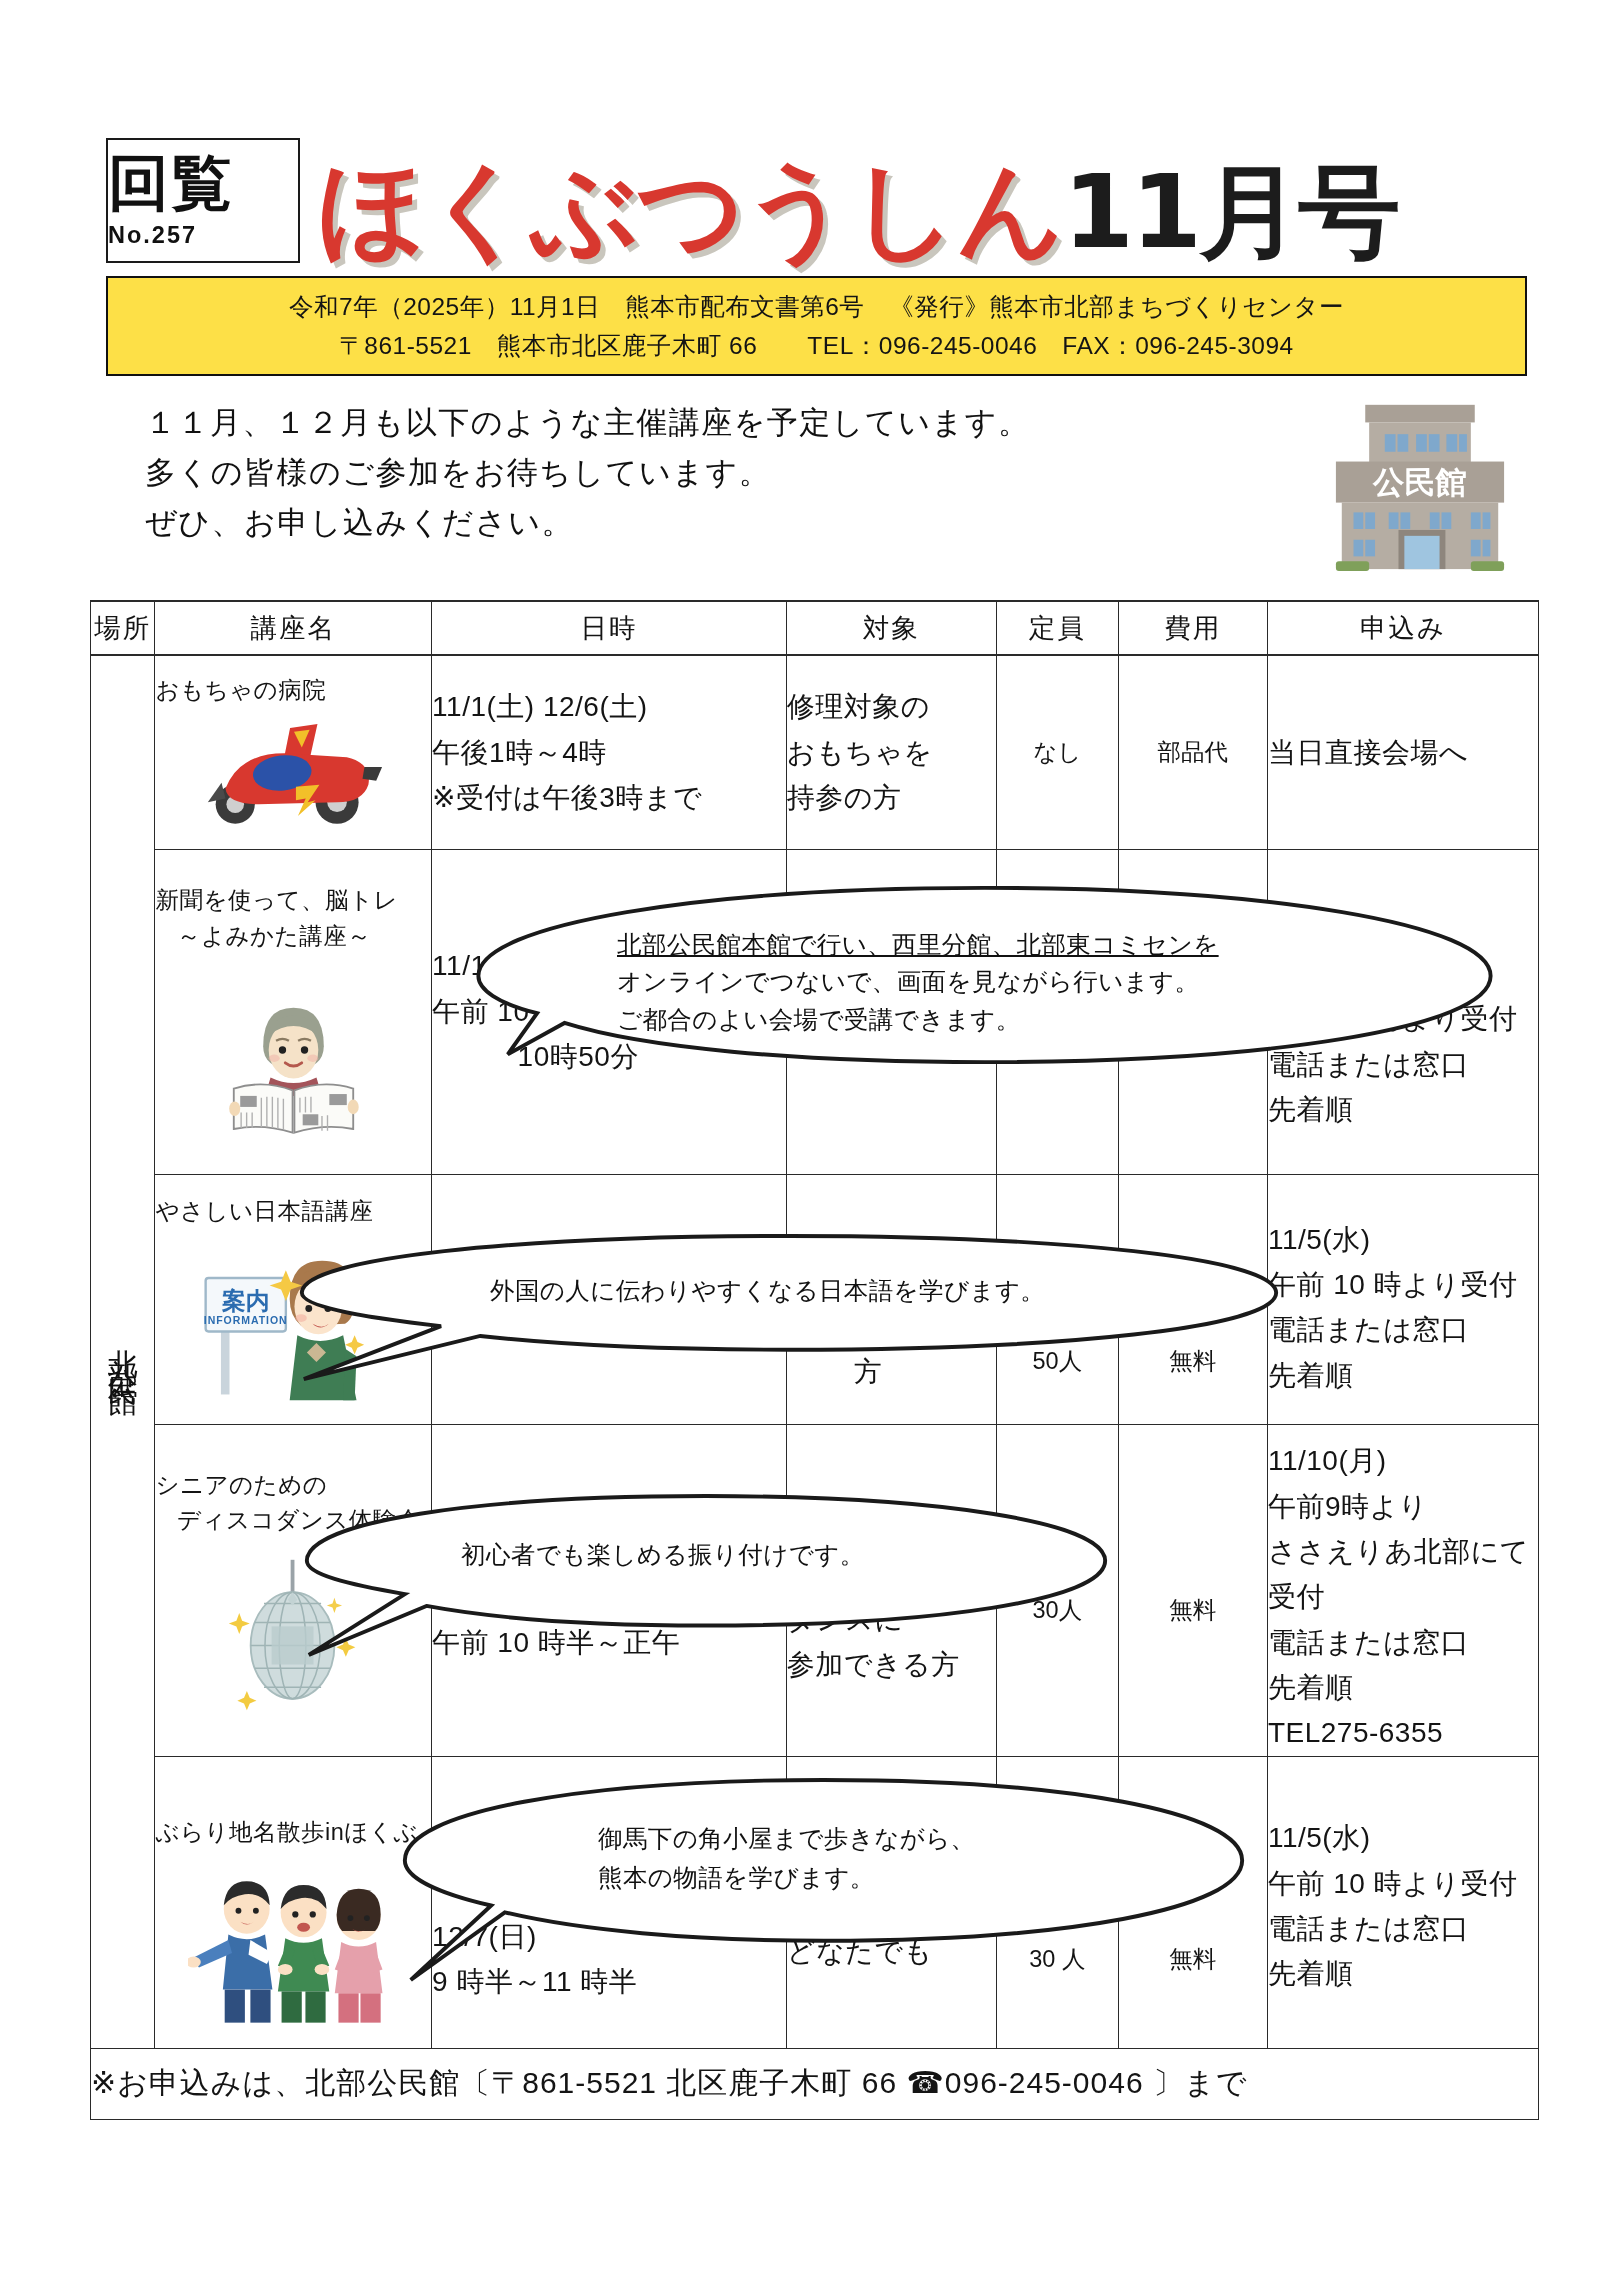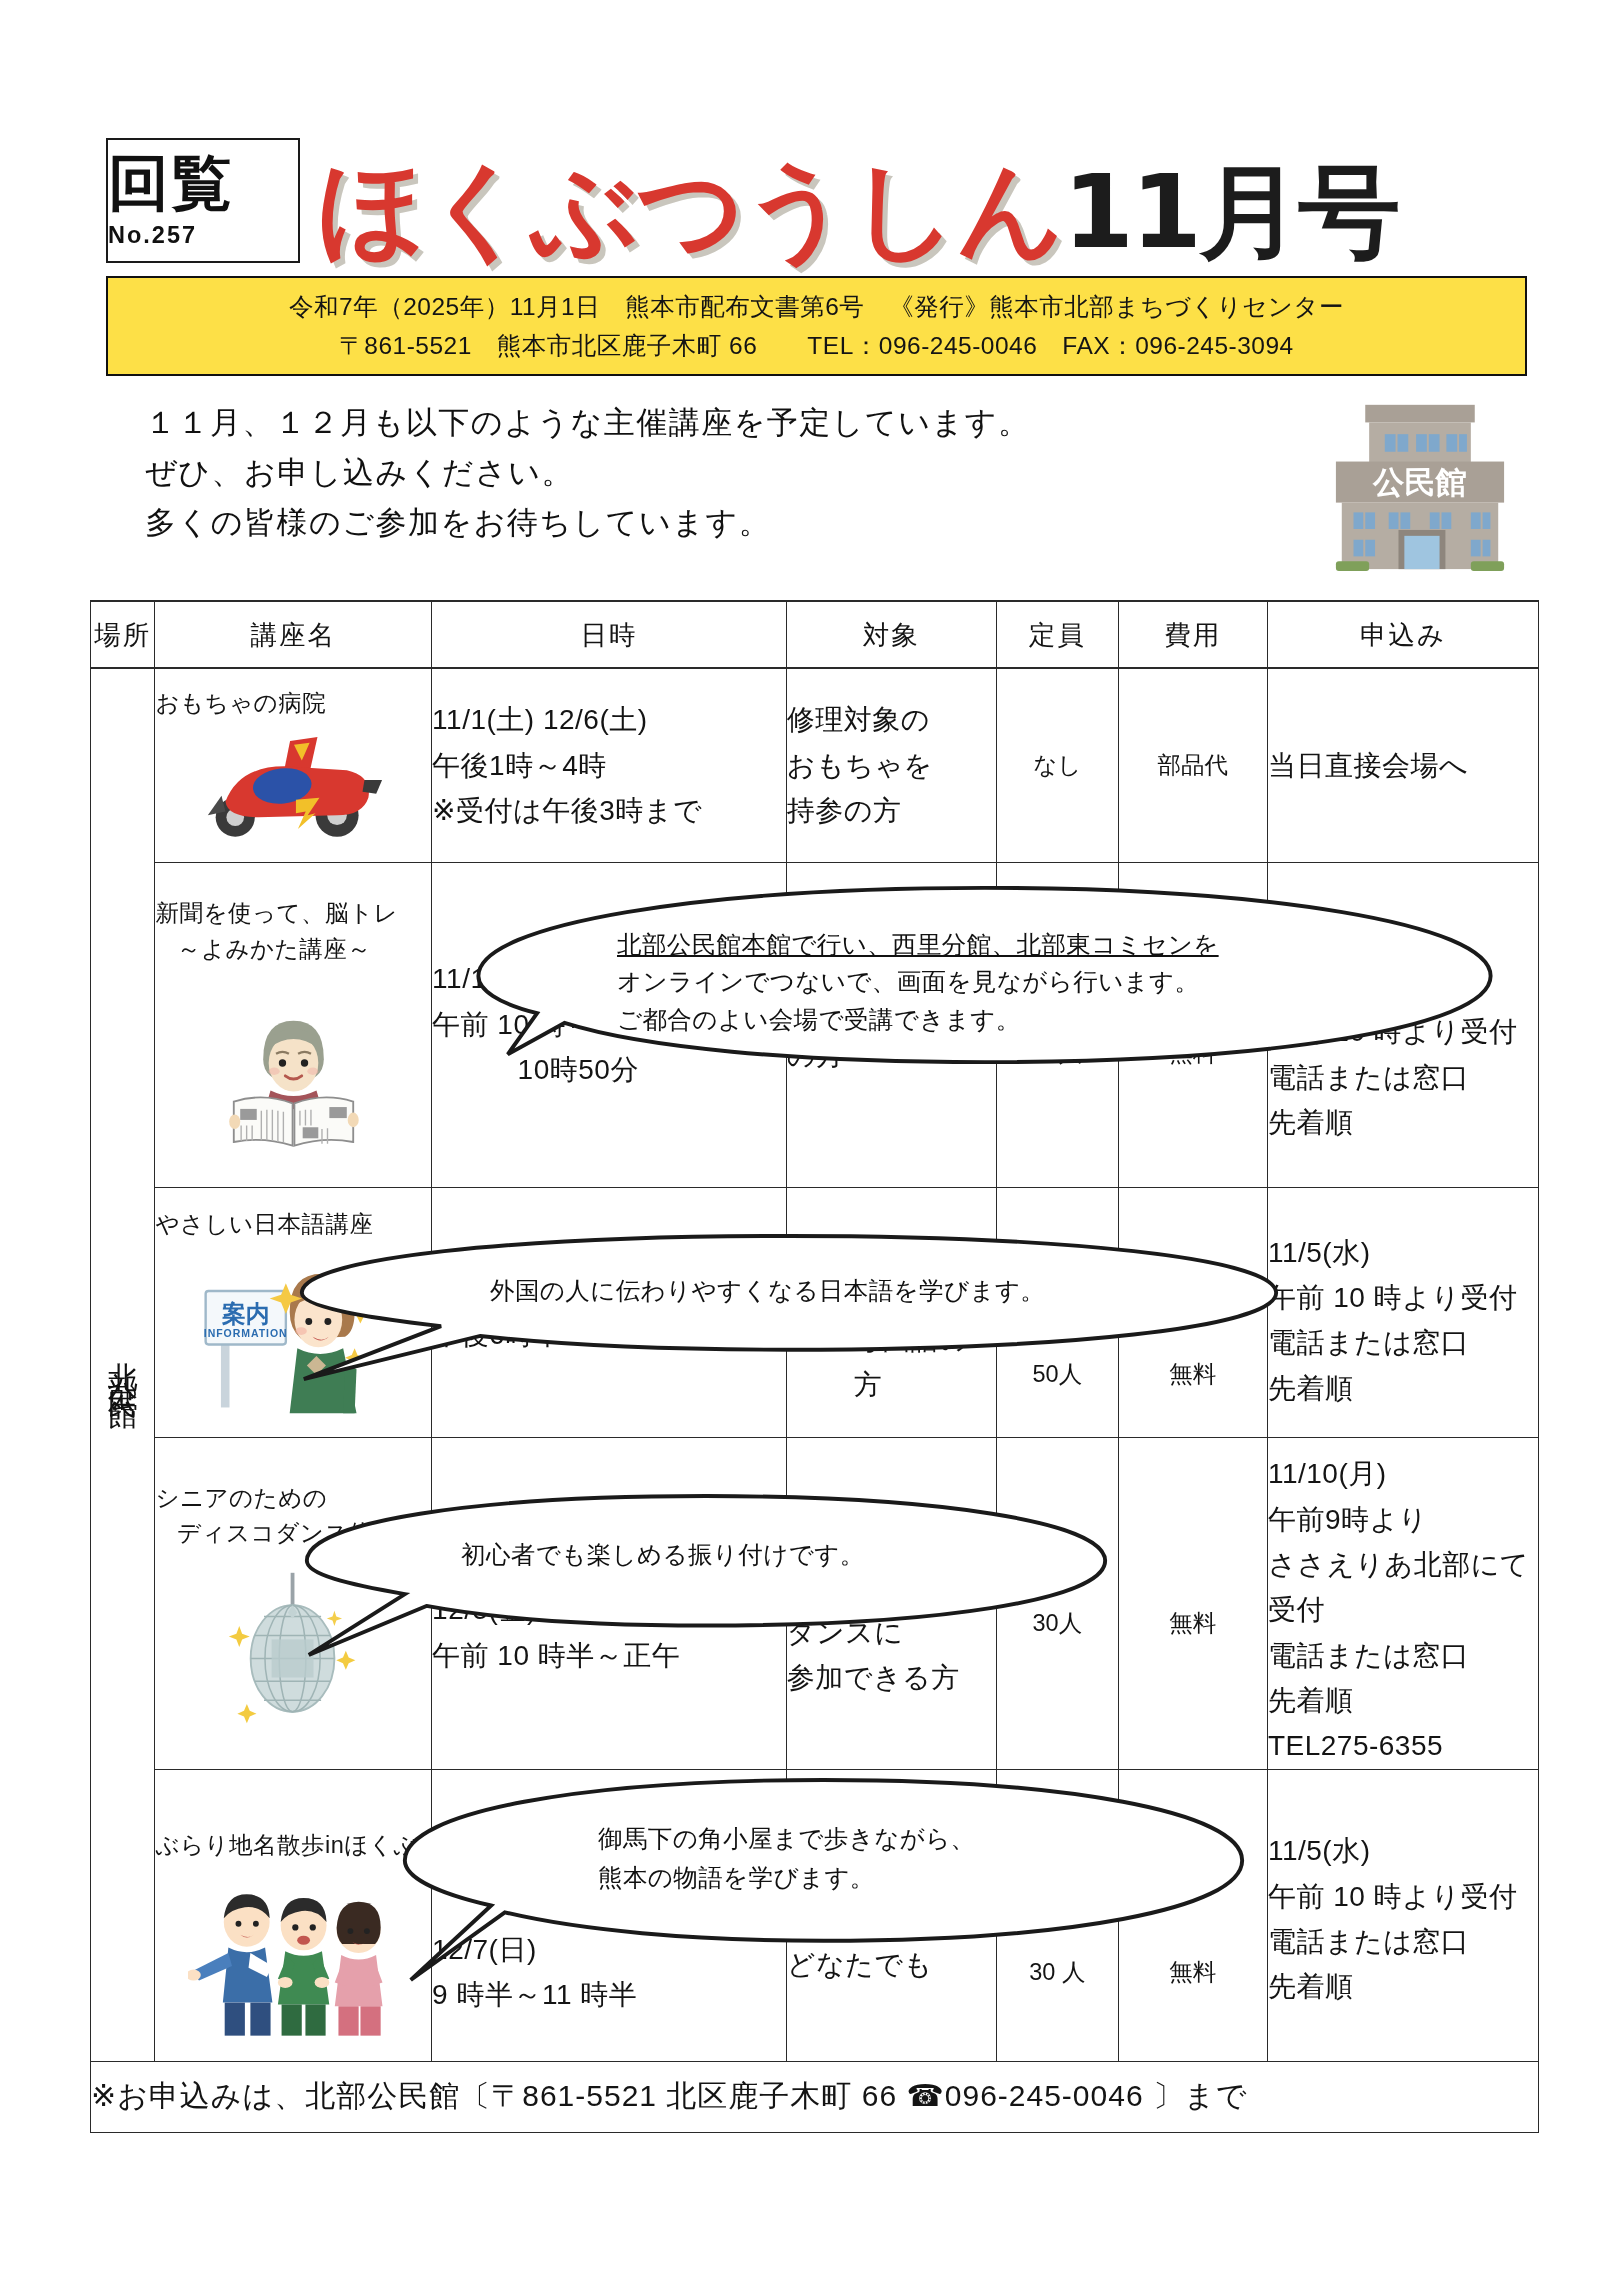--- a/index.html
+++ b/index.html
@@ -117,21 +117,21 @@
   }
   .tbl td, .tbl th {
     border: 1.6px solid #2a2a2a;
     vertical-align: middle;
     padding: 0;
     font-weight: normal;
     color: #141414;
   }
   .tbl .outer-t { border-top-width: 2.9px; }
   .hdr td {
-    height: 67px;
+    height: 54px;
     text-align: center;
     font-size: 26.5px;
     letter-spacing: 2px;
     border-bottom-width: 2.9px;
     margin-left: 24px;
   }
   
   col.c-place   { width: 57px; }
   col.c-course  { width: 245px; }
   col.c-when    { width: 314px; }
@@ -224,22 +224,22 @@
   <div class="title-black">11月号</div>
 </div>
 
 <div class="addr-box">
   <div class="addr-line">令和7年（2025年）11月1日　熊本市配布文書第6号　《発行》熊本市北部まちづくりセンター</div>
   <div class="addr-line">〒861-5521　熊本市北区鹿子木町 66　　TEL：096-245-0046　FAX：096-245-3094</div>
 </div>
 
 <div class="intro">
   <div class="intro-line">１１月、１２月も以下のような主催講座を予定しています。</div>
+  <div class="intro-line">多くの皆様のご参加をお待ちしています。</div>
   <div class="intro-line">ぜひ、お申し込みください。</div>
-  <div class="intro-line">多くの皆様のご参加をお待ちしています。</div>
 </div>
 
 <div class="bldg">
   <svg viewBox="0 0 208 180" width="204" height="176" aria-hidden="true">
 
     <rect x="48" y="8" width="112" height="18" fill="#a9a096"></rect>
 
     <rect x="52" y="26" width="104" height="42" fill="#b5ada3"></rect>
     <rect x="68" y="38" width="11" height="18" fill="#7fa8cc"></rect>
     <rect x="81" y="38" width="11" height="18" fill="#7fa8cc"></rect>

